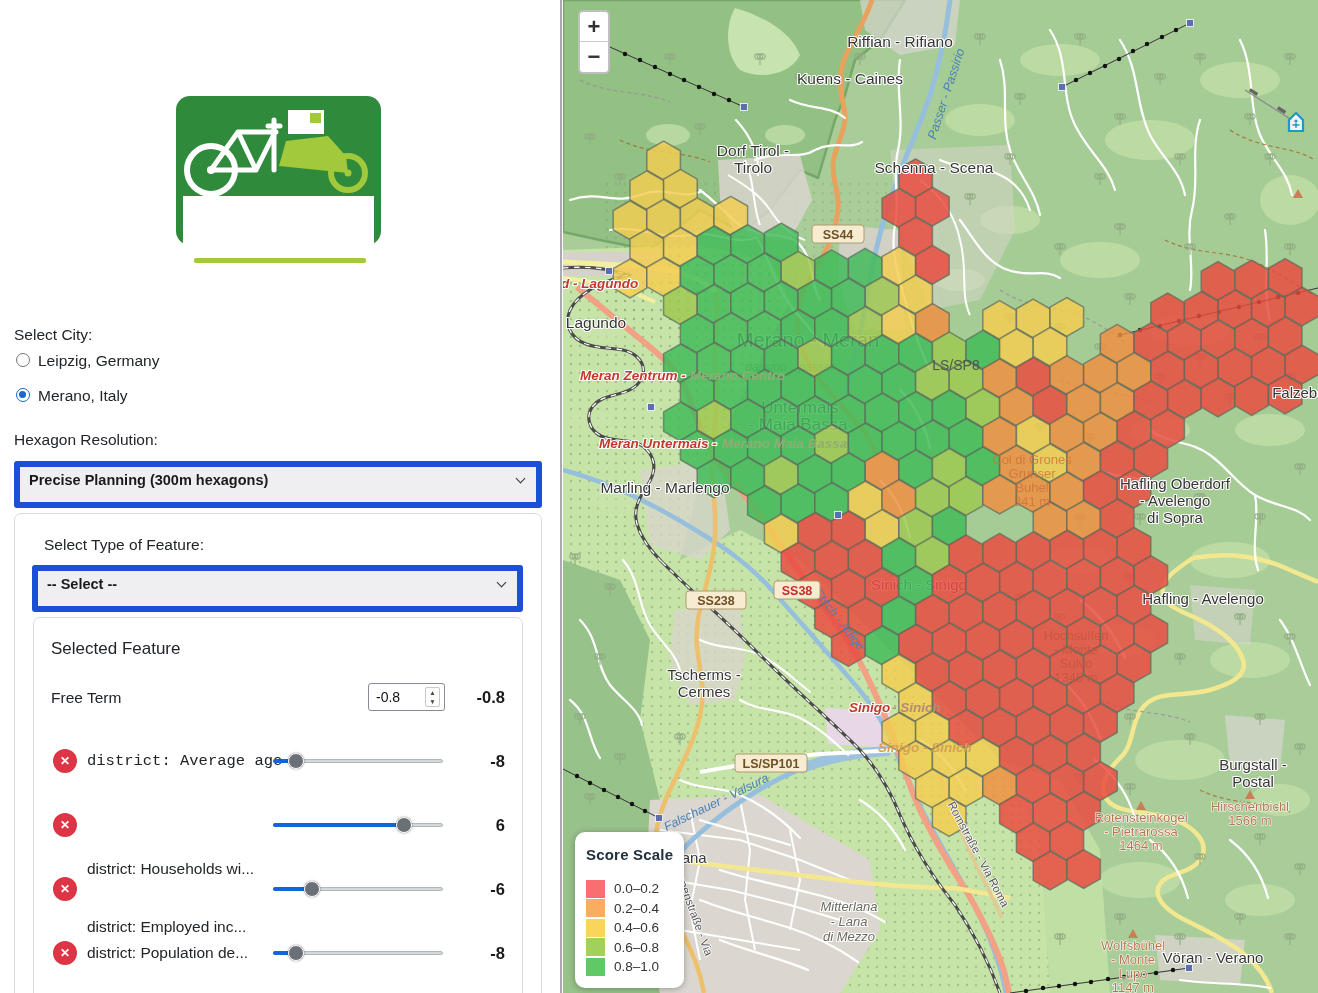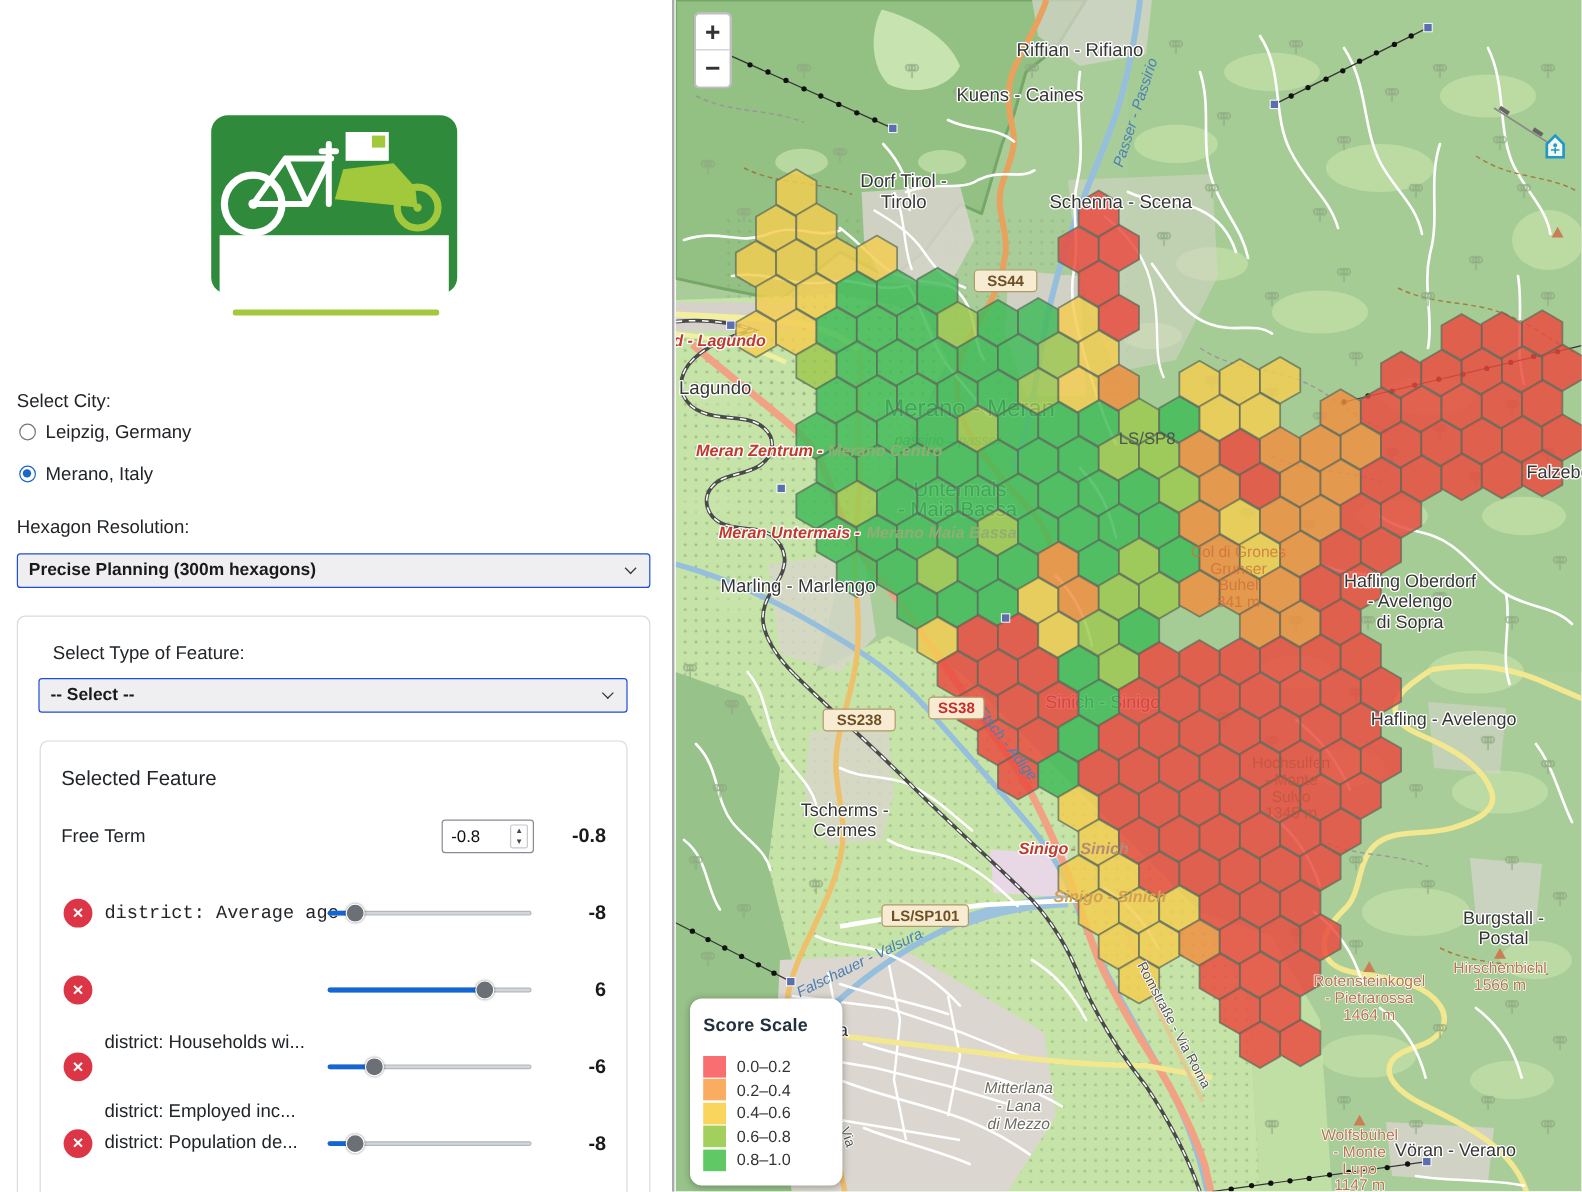--- a/index.html
+++ b/index.html
@@ -6,38 +6,38 @@
 .sidebar{position:absolute;left:0;top:0;width:562px;height:993px;background:#fff;border-right:2px solid #a9a9ae;}
 .title{margin-top:22px;text-align:center;font-size:21px;font-weight:bold;color:#2e3b4e;}
 .logo{position:absolute;left:176px;top:96px;width:205px;height:149px;background:#2f8a3c;border-radius:14px;}
 .logoband{position:absolute;left:7px;top:100px;width:191px;height:49px;background:#fff;}
 .logotxt{position:absolute;left:0;top:104px;width:205px;text-align:center;font-size:35px;font-weight:bold;color:#2f8a3c;letter-spacing:1px;}
 .logounder{position:absolute;left:194px;top:258px;width:172px;height:5px;background:#a2c83b;border-radius:2px;}
 .lbl{font-size:15.5px;color:#212529;}
 .radio{position:absolute;width:14px;height:14px;border:1.5px solid #75757d;border-radius:50%;background:#fff;}
 .radio.on{border-color:#1b66c9;}
 .radio.on::after{content:"";position:absolute;left:2px;top:2px;width:7px;height:7px;border-radius:50%;background:#1b66c9;}
-.sel{position:absolute;height:29px;background:#efeff1;border:1px solid #1d4ed8;border-radius:3px;
+.sel{position:absolute;height:47px;background:#efeff1;border:6px solid #1d4ed8;border-radius:3px;
  font-size:14.5px;font-weight:bold;color:#1a1a1a;line-height:27px;padding-left:9px;}
 .sel .chev{position:absolute;right:12px;top:8px;width:7px;height:7px;border-right:1.8px solid #333;border-bottom:1.8px solid #333;transform:rotate(45deg);}
 .box{position:absolute;border:1px solid #d8dbe0;border-radius:7px;background:#fff;}
 .xbtn{position:absolute;width:24px;height:24px;border-radius:50%;background:#dc3545;color:#fff;
  font-size:12px;font-weight:bold;text-align:center;line-height:24px;}
 .val{position:absolute;font-size:16.5px;font-weight:bold;color:#1a1a1a;text-align:right;width:40px;}
 .slider{position:absolute;width:170px;height:17px;}
 .slider .track{position:absolute;left:0;right:0;top:6.5px;height:4px;background:#d3d7dc;border:0.5px solid #b3b7bc;border-radius:2px;}
 .slider .fill{position:absolute;left:0;top:6.5px;height:4px;background:#1266d6;border-radius:2px;}
 .slider .thumb{position:absolute;top:0.5px;width:16px;height:16px;border-radius:50%;background:#6a7076;border:1.5px solid #fff;box-shadow:0 0 2px rgba(0,0,0,.5);}
 .numin{position:absolute;left:368px;top:683px;width:77px;height:28px;border:1px solid #8a8a97;border-radius:3px;background:#fff;font-size:14px;line-height:26px;padding-left:7px;color:#111;}
 .spin{position:absolute;right:4px;top:3px;width:15px;height:20px;border:1px solid #c8c8cf;border-radius:2px;font-size:6.5px;line-height:9px;text-align:center;color:#444;background:#fdfdfd;}
 .map{position:absolute;left:563px;top:0;width:755px;height:993px;overflow:hidden;}
 .zctl{position:absolute;left:15px;top:10px;width:32px;background:#fff;border:2px solid rgba(0,0,0,0.25);border-radius:5px;z-index:10;}
 .zctl div{width:28px;height:30px;text-align:center;font-size:22px;font-weight:bold;color:#333;line-height:30px;}
 .zctl div:first-child{border-bottom:1px solid #ccc;}
-.legend{position:absolute;left:12px;top:832px;width:127px;height:156px;background:#fff;border-radius:10px;
+.legend{position:absolute;left:12px;top:832px;width:109px;height:156px;background:#fff;border-radius:10px;
  box-shadow:0 1px 6px rgba(0,0,0,0.3);z-index:10;padding:14px 0 0 11px;}
 .legend .lt{font-size:15px;font-weight:bold;color:#22303e;letter-spacing:0.2px;}
 .legend .row{height:19.5px;position:relative;}
 .legend .sw{position:absolute;left:0;top:0.5px;width:19px;height:18px;}
 .legend .tx{position:absolute;left:28px;top:2px;font-size:13.5px;color:#333;}
 </style></head>
 <body>
 <div class="sidebar">
 <div class="logo">
 <svg width="205" height="149" viewBox="0 0 205 149">

